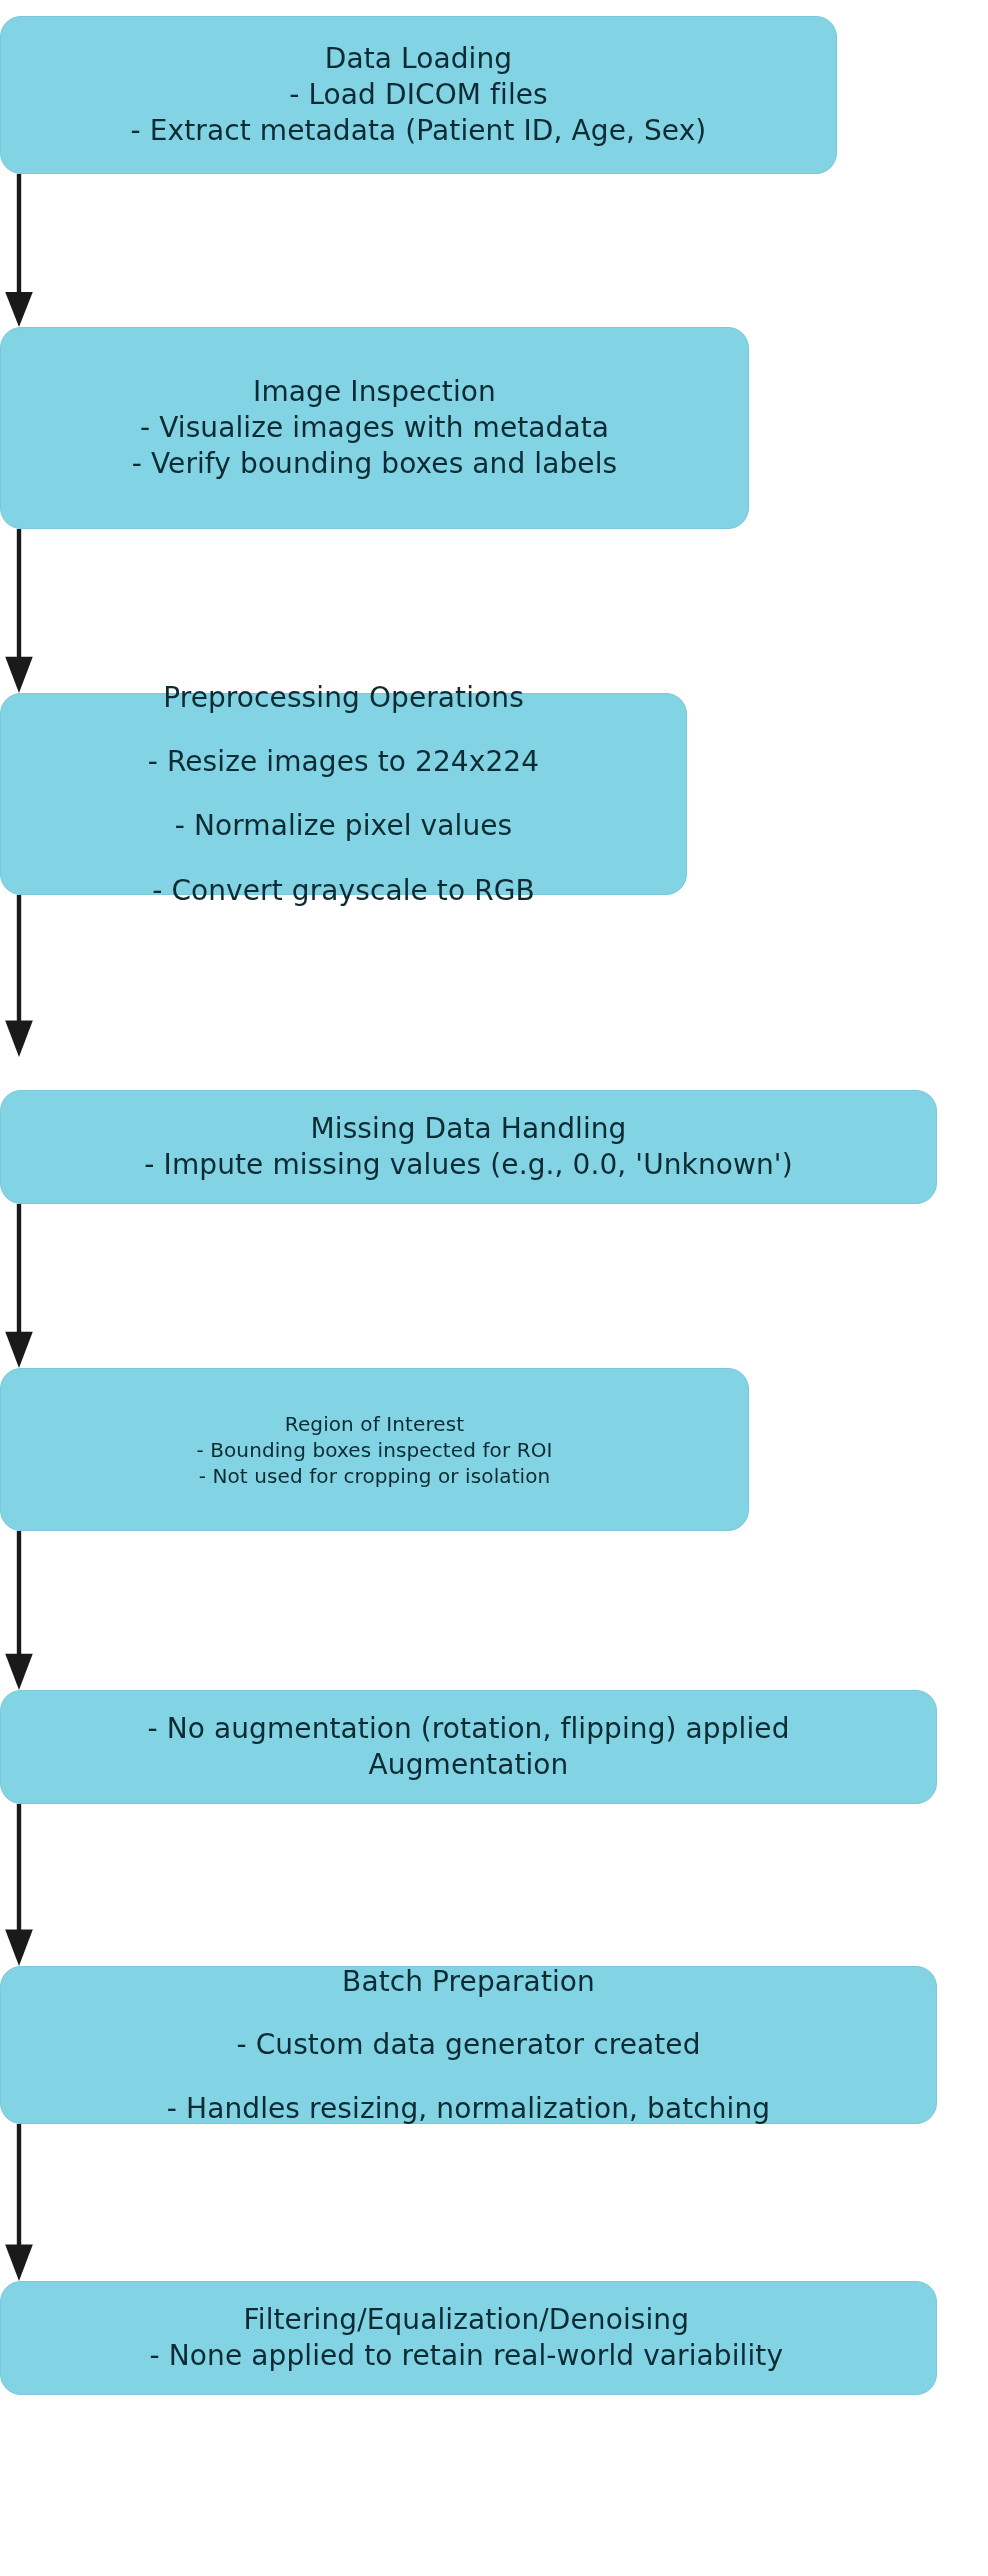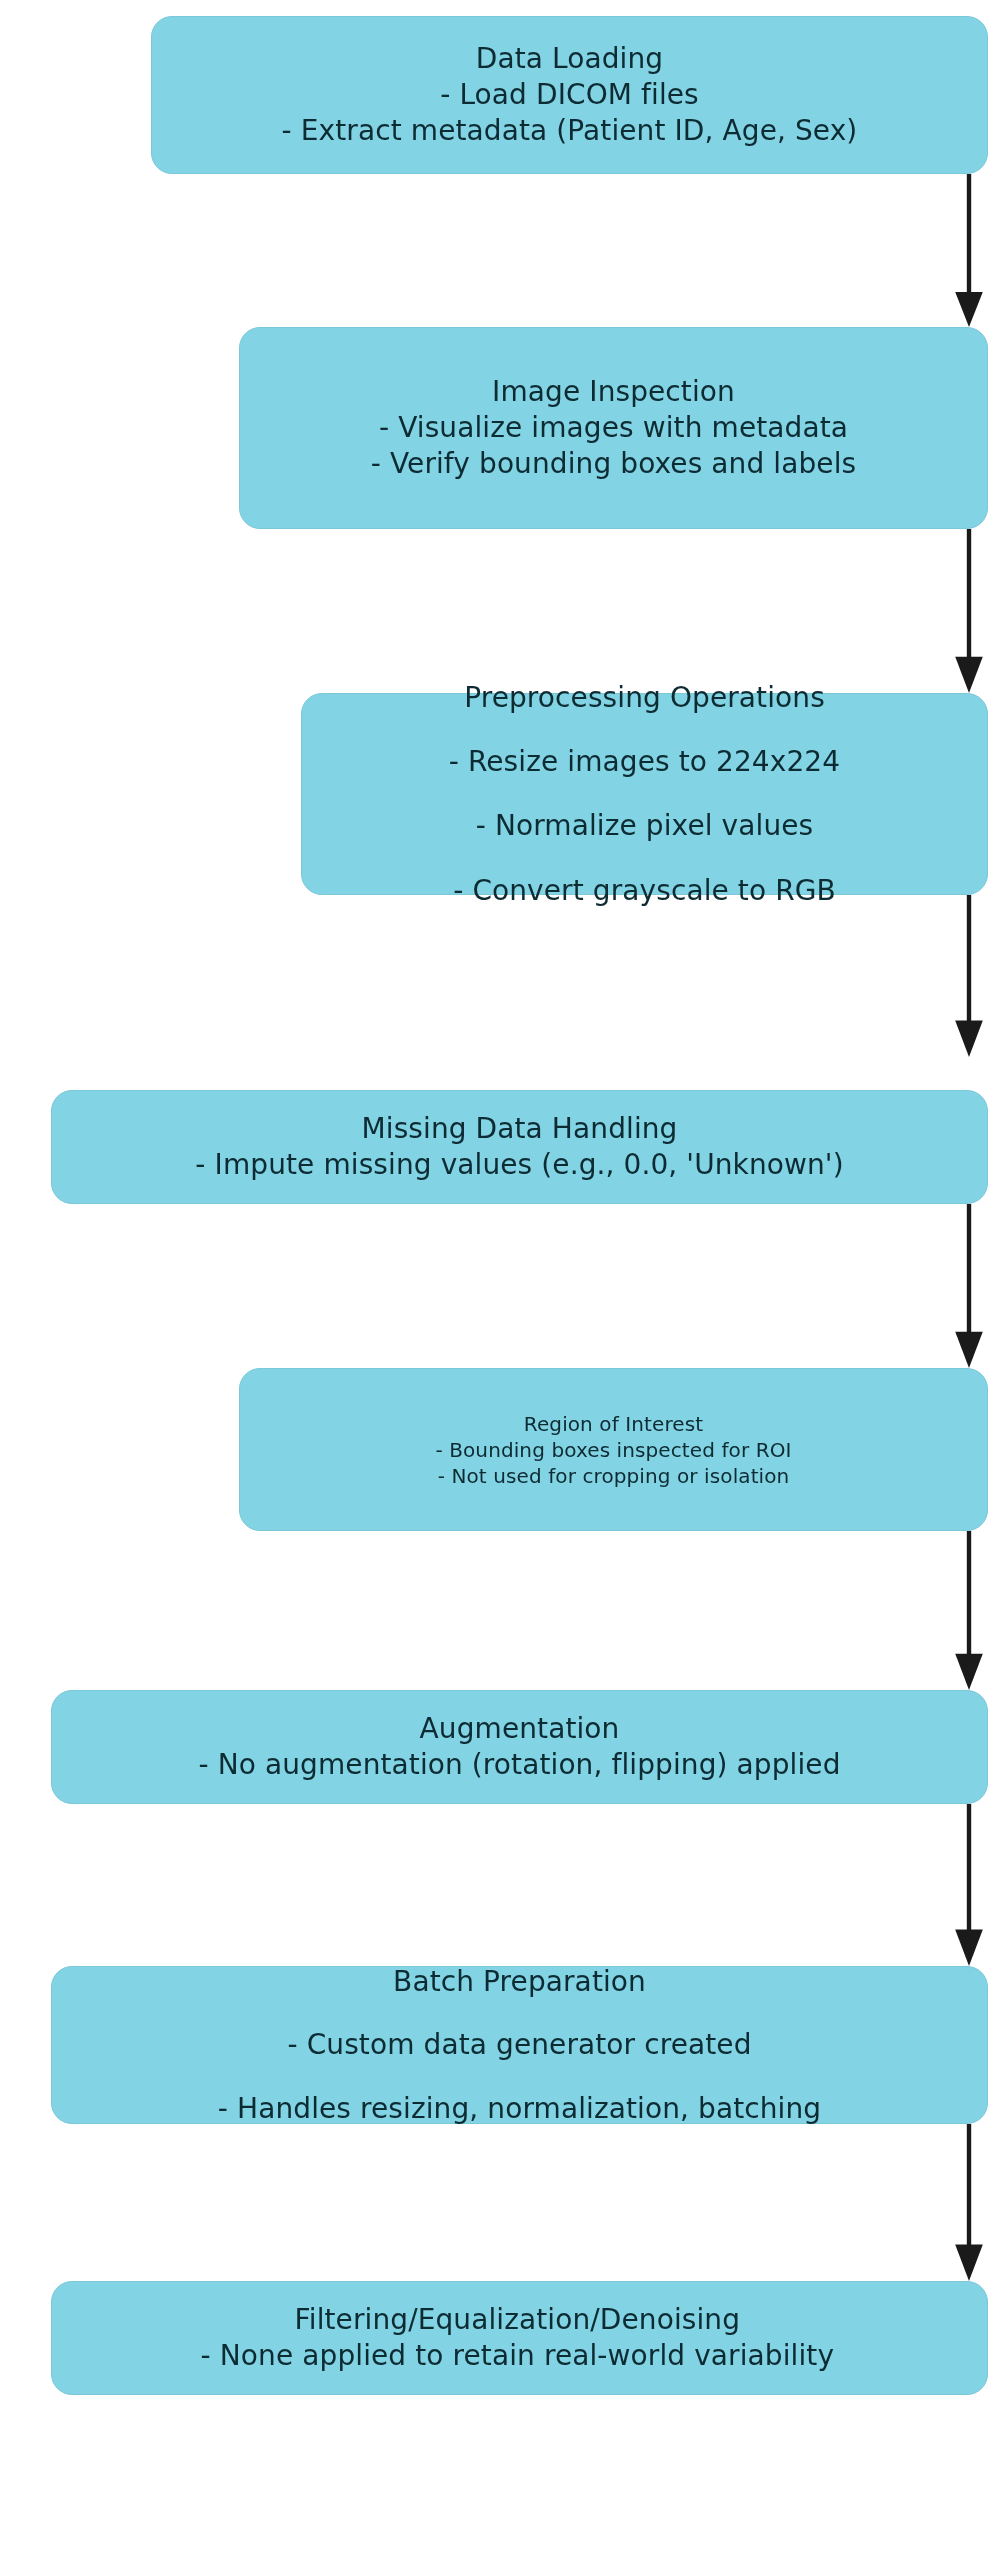--- a/index.html
+++ b/index.html
@@ -15,21 +15,21 @@
     overflow: hidden;
   }
 
   #flow-root {
     position: relative;
     width: 988px;
     height: 2576px;
     background: #ffffff;
     display: flex;
     flex-direction: column;
-    align-items: flex-end;
+    align-items: flex-start;
     border-radius: 24px;
   }
 
   
   .node {
     box-sizing: border-box;
     background: #82d3e3;
     border: 0.6px solid #7ac8d9;
     border-radius: 21px;
     color: #0d2b33;
@@ -127,22 +127,22 @@
   </div>
 
   <div class="connector" style="height:159px;">
     <svg width="38" height="159" viewBox="0 0 60 254" xmlns="http://www.w3.org/2000/svg" aria-hidden="true">
       <line x1="30" y1="0" x2="30" y2="204" stroke="#1a1a1a" stroke-width="7"></line>
       <polygon points="8,196 52,196 30,254" fill="#1a1a1a"></polygon>
     </svg>
   </div>
 
   <div class="node w-lg" style="height:114px; font-size:28px;">
+    <span class="line">- No augmentation (rotation, flipping) applied</span>
     <span class="line">Augmentation</span>
-    <span class="line">- No augmentation (rotation, flipping) applied</span>
   </div>
 
   <div class="connector" style="height:162px;">
     <svg width="38" height="162" viewBox="0 0 60 258" xmlns="http://www.w3.org/2000/svg" aria-hidden="true">
       <line x1="30" y1="0" x2="30" y2="208" stroke="#1a1a1a" stroke-width="7"></line>
       <polygon points="8,200 52,200 30,258" fill="#1a1a1a"></polygon>
     </svg>
   </div>
 
   <div class="node w-lg" style="height:158px; font-size:28px;gap:27px;">

